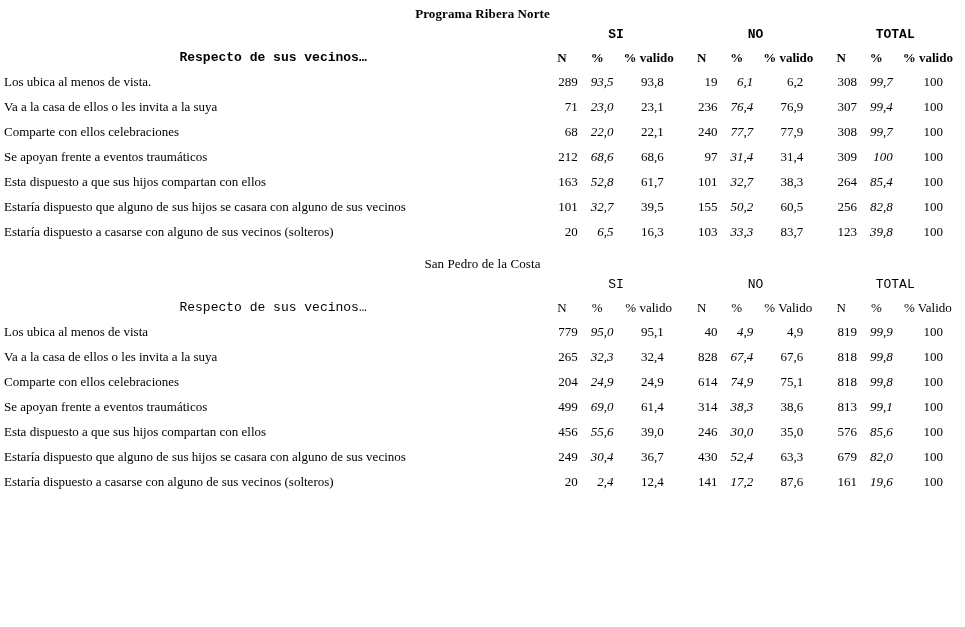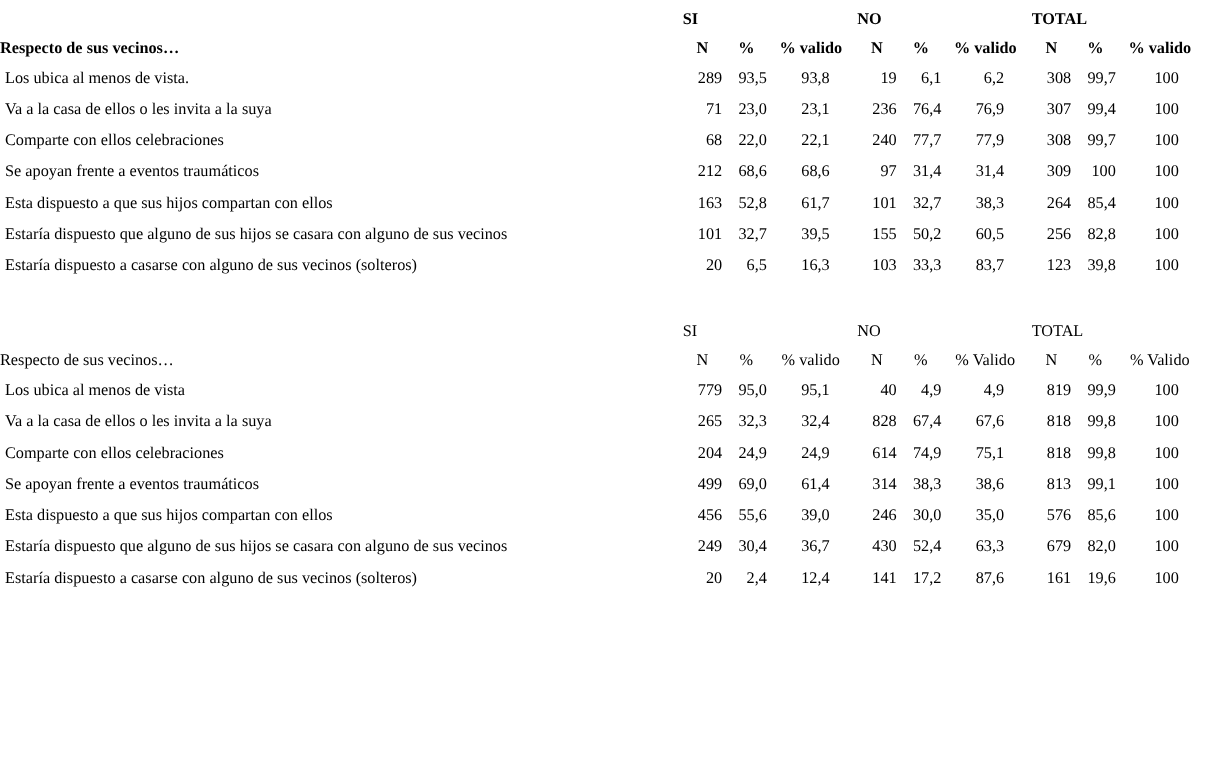--- a/index.html
+++ b/index.html
@@ -60,22 +60,24 @@
   
   col.c-label { width: 536px; }
   col.c-n     { width: 34px; }
   col.c-p     { width: 38px; }
   col.c-v     { width: 65px; }
 
   
   tr.group-row td {
     height: 22px;
     line-height: 22px;
+    text-align: center;
     font-weight: bold;
     font-size: 13px;
+    font-family: Liberation Mono, monospace;
   }
   .tbl-block-2 tr.group-row td { font-weight: normal; }
 
   
   tr.sub-row td {
     height: 23px;
     line-height: 23px;
     text-align: center;
     font-weight: bold;
     font-size: 13px;
@@ -99,34 +101,35 @@
     font-size: 13px;
     text-align: right;
   }
   tr.data-row td.rlabel {
     text-align: left;
     padding-left: 4px;
     padding-right: 4px;
     margin-left: 23px;
   }
   tr.data-row td.num-n { padding-right: 3px; }
-  tr.data-row td.num-p { padding-right: 6px; }
+  tr.data-row td.num-p { padding-right: 6px; font-style: italic; }
   tr.data-row td.num-v { padding-right: 22px; }
 
   tr.sub-row td.sub-n { padding-right: 3px; }
   tr.sub-row td.sub-p { padding-right: 6px; }
   tr.sub-row td.sub-v { padding-right: 8px; margin-top: 36px; }
 </style>
 </head>
 <body>
 
 <div class="page">
 
   <div class="table-block tbl-block-1" style="top:4px;">
 
+    <div class="tbl-title">Programa Ribera Norte</div>
 
     <table class="stat">
       <colgroup>
         <col class="c-label">
           <col class="c-n">
           <col class="c-p">
           <col class="c-v">
         <col class="c-n">
           <col class="c-p">
           <col class="c-v">
@@ -236,20 +239,21 @@
           <td class="num-n">123</td>
           <td class="num-p">39,8</td>
           <td class="num-v">100</td>
         </tr>
       </tbody>
     </table>
   </div>
 
   <div class="table-block tbl-block-2" style="top:254px;">
 
+    <div class="tbl-title">San Pedro de la Costa</div>
 
     <table class="stat">
       <colgroup>
         <col class="c-label">
           <col class="c-n">
           <col class="c-p">
           <col class="c-v">
         <col class="c-n">
           <col class="c-p">
           <col class="c-v">

